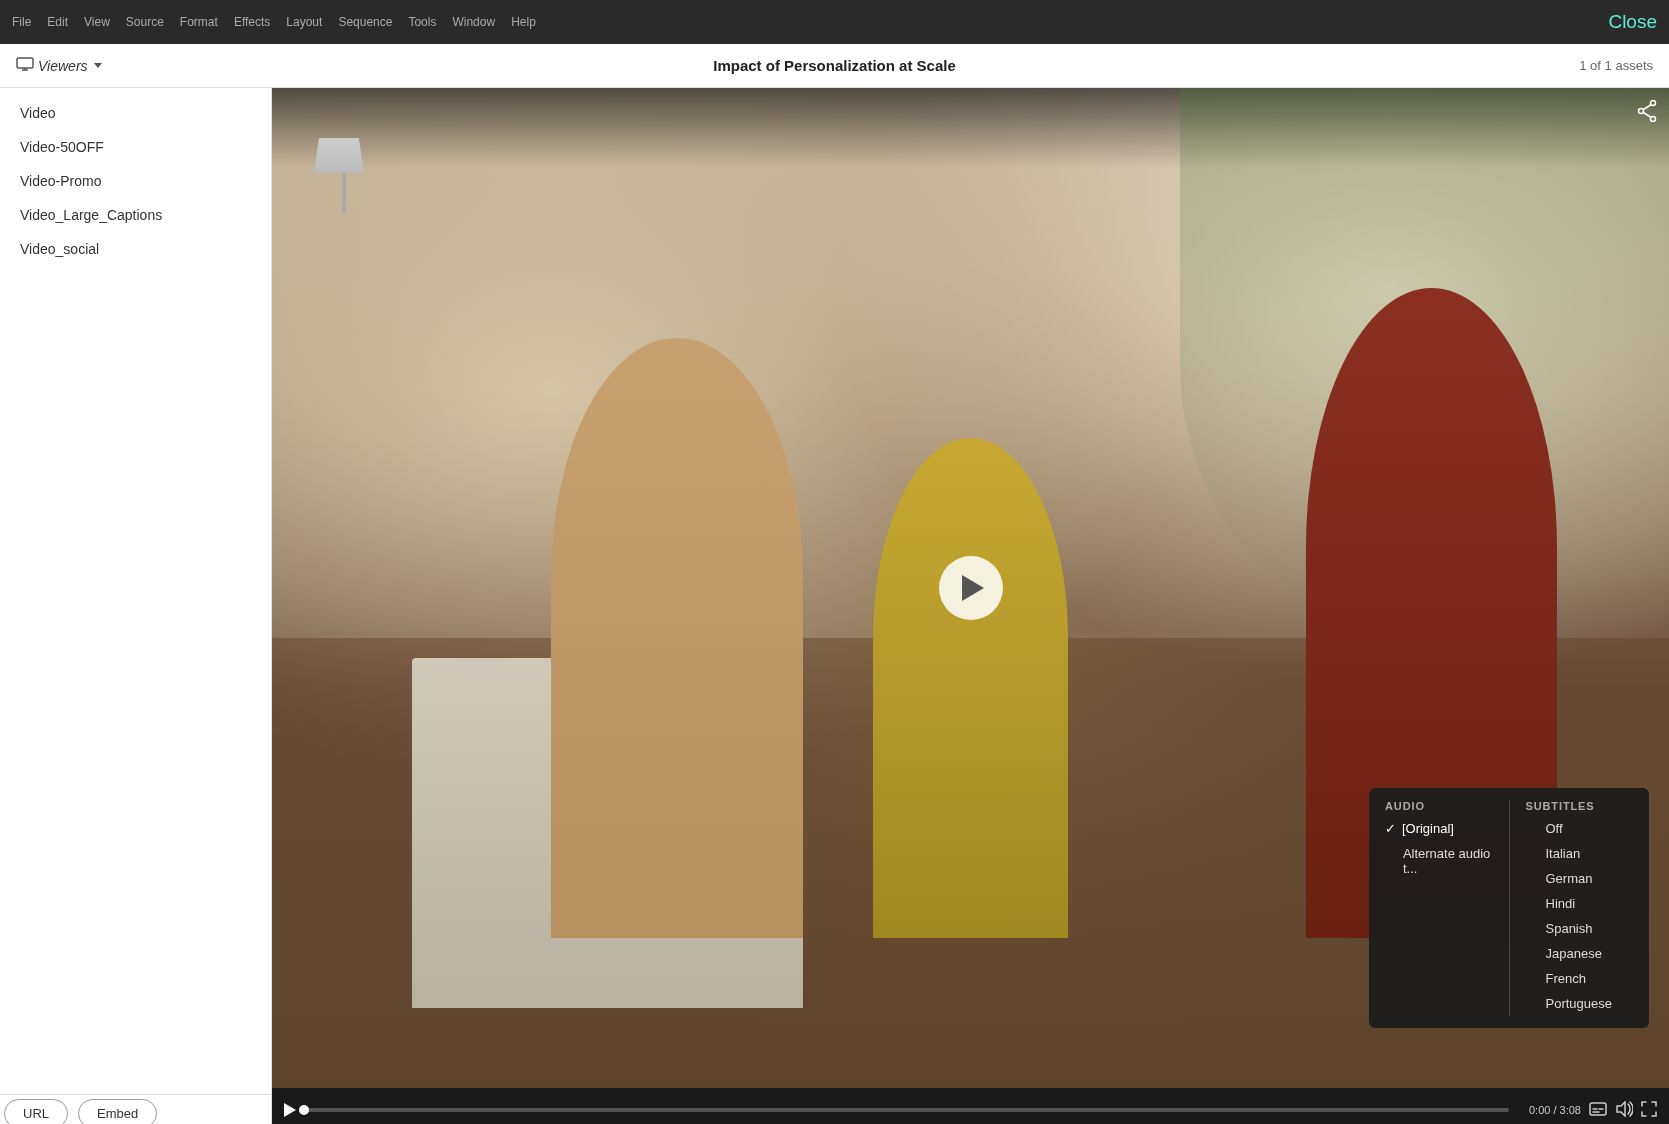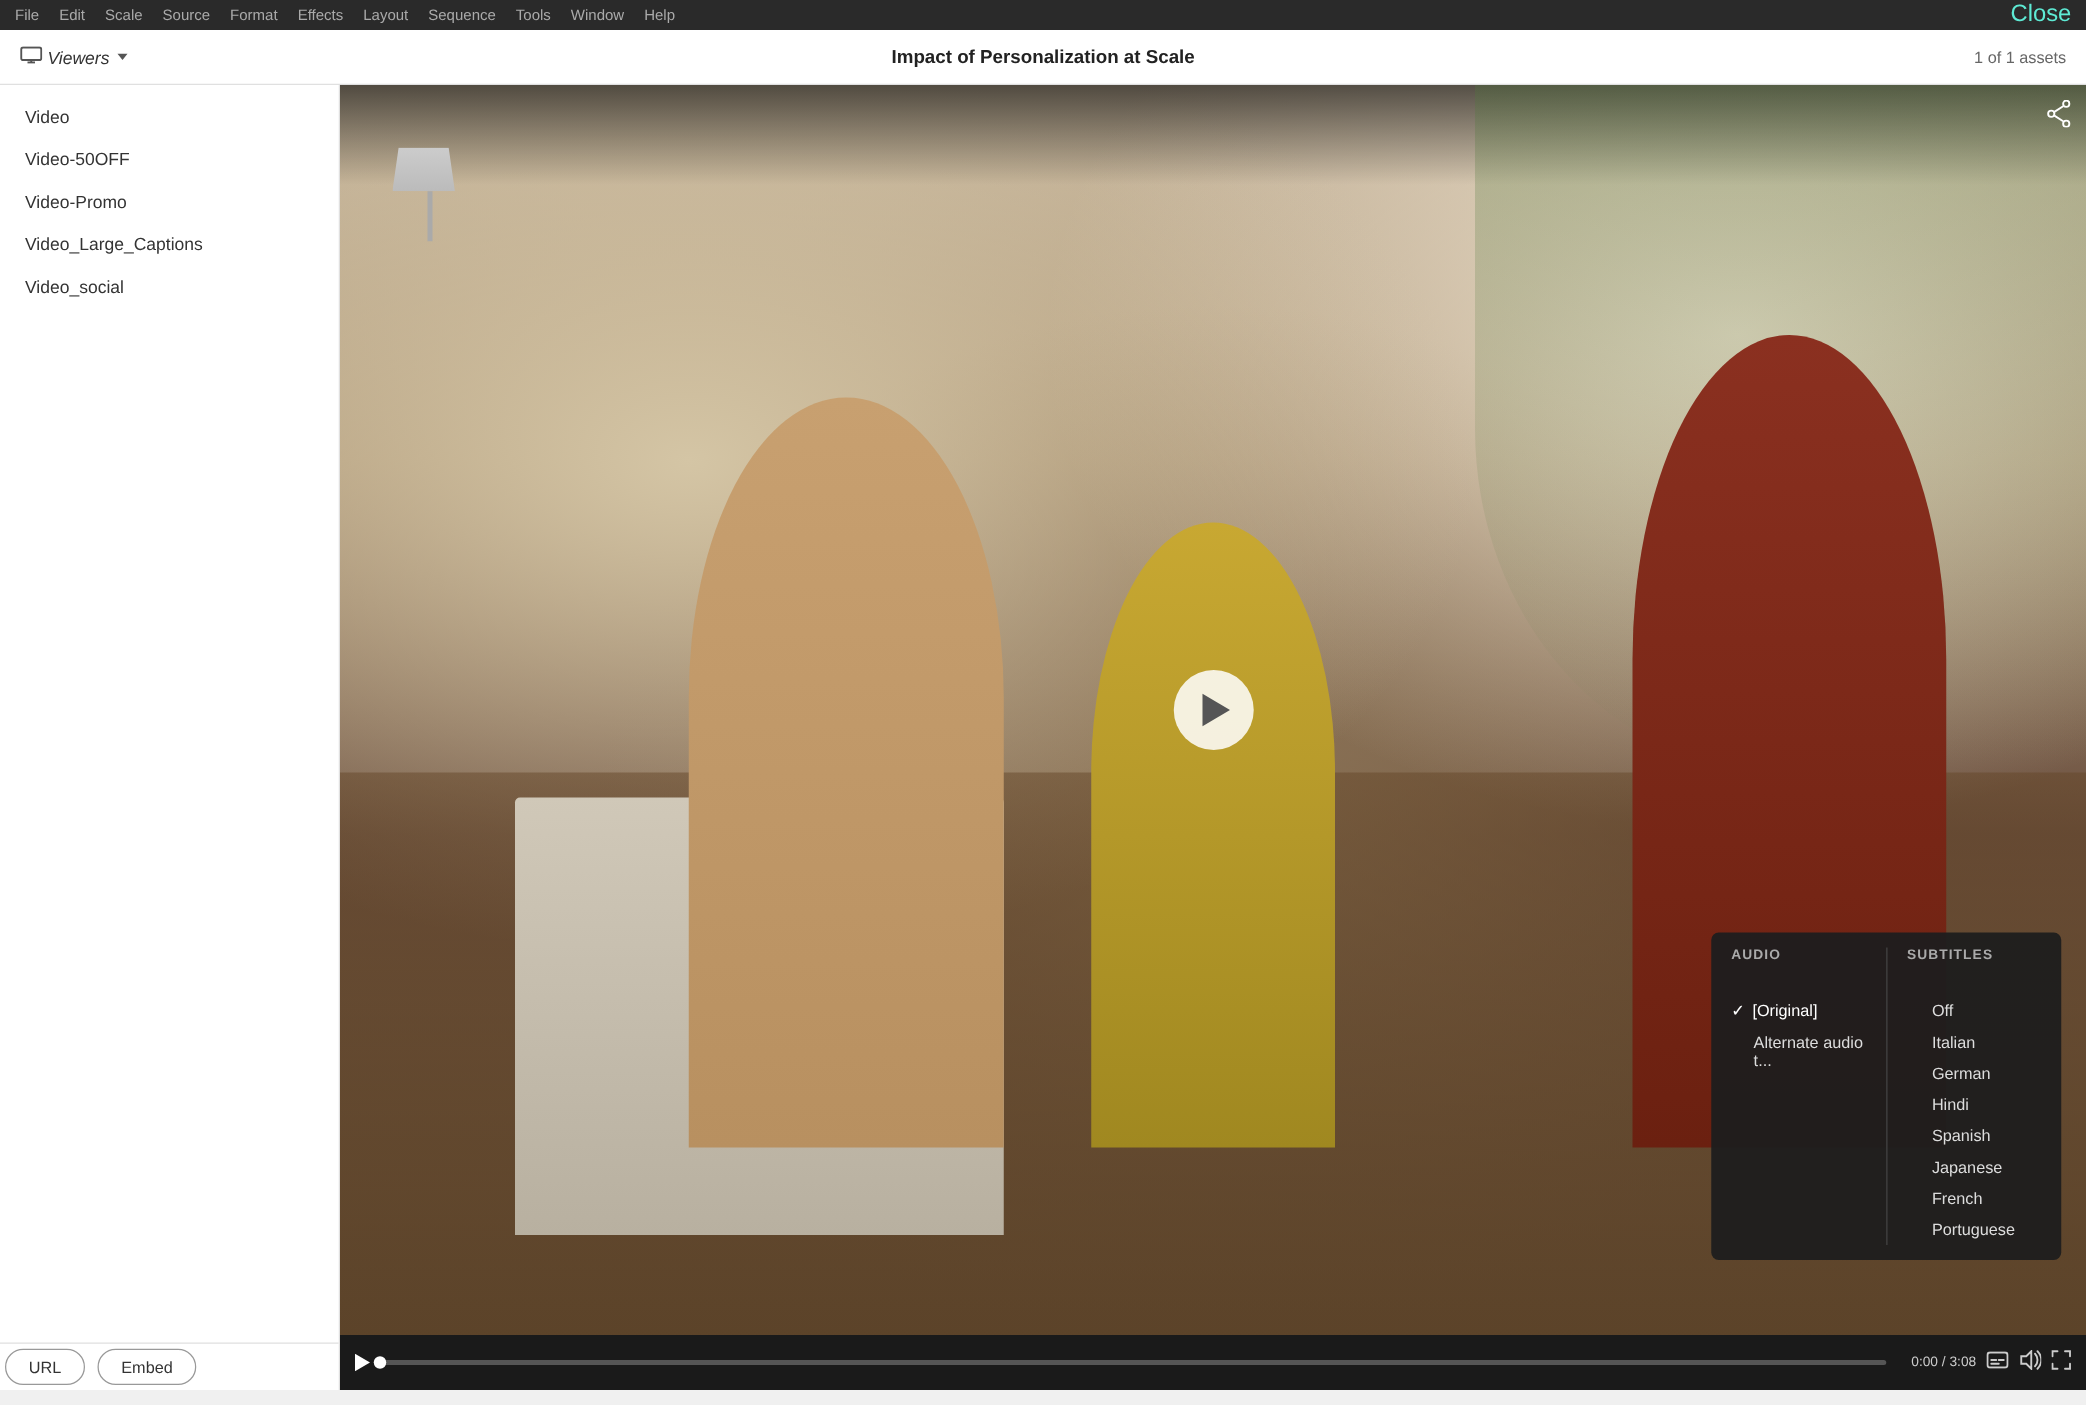--- a/index.html
+++ b/index.html
@@ -1,20 +1,20 @@
 <!DOCTYPE html>
 <html><head>
   <meta charset="utf-8">
   <style>
     * { box-sizing: border-box; margin: 0; padding: 0; }
     body { font-family: -apple-system, BlinkMacSystemFont, 'Segoe UI', Arial, sans-serif; background: #f0f0f0; width: 1669px; height: 1124px; overflow: hidden; }
 
     
     .top-nav {
-      height: 24px;
+      height: 44px;
       background: #2a2a2a;
       display: flex;
       align-items: center;
       padding: 0 12px;
       gap: 16px;
     }
     .top-nav-item {
       color: #aaa;
       font-size: 12px;
       cursor: pointer;
@@ -222,21 +222,21 @@
     }
     .audio-col {
       border-right: 1px solid #444;
     }
     .panel-heading {
       font-size: 11px;
       font-weight: 700;
       color: #aaa;
       letter-spacing: 0.08em;
       text-transform: uppercase;
-      margin-bottom: 26px;
+      margin-bottom: 4px;
     }
     .panel-item {
       padding: 5px 0;
       cursor: pointer;
       display: flex;
       align-items: center;
       gap: 6px;
       color: #ddd;
       font-size: 13px;
     }
@@ -319,21 +319,21 @@
       height: 80px;
       background: linear-gradient(180deg, rgba(0,0,0,0.6) 0%, transparent 100%);
     }
   </style>
 </head>
 <body>
 
 <div class="top-nav">
   <span class="top-nav-item">File</span>
   <span class="top-nav-item">Edit</span>
-  <span class="top-nav-item">Scale</span>
+  <span class="top-nav-item">View</span>
   <span class="top-nav-item">Source</span>
   <span class="top-nav-item">Format</span>
   <span class="top-nav-item">Effects</span>
   <span class="top-nav-item">Layout</span>
   <span class="top-nav-item">Sequence</span>
   <span class="top-nav-item">Tools</span>
   <span class="top-nav-item">Window</span>
   <span class="top-nav-item">Help</span>
   <span class="top-nav-close">Close</span>
 </div>

